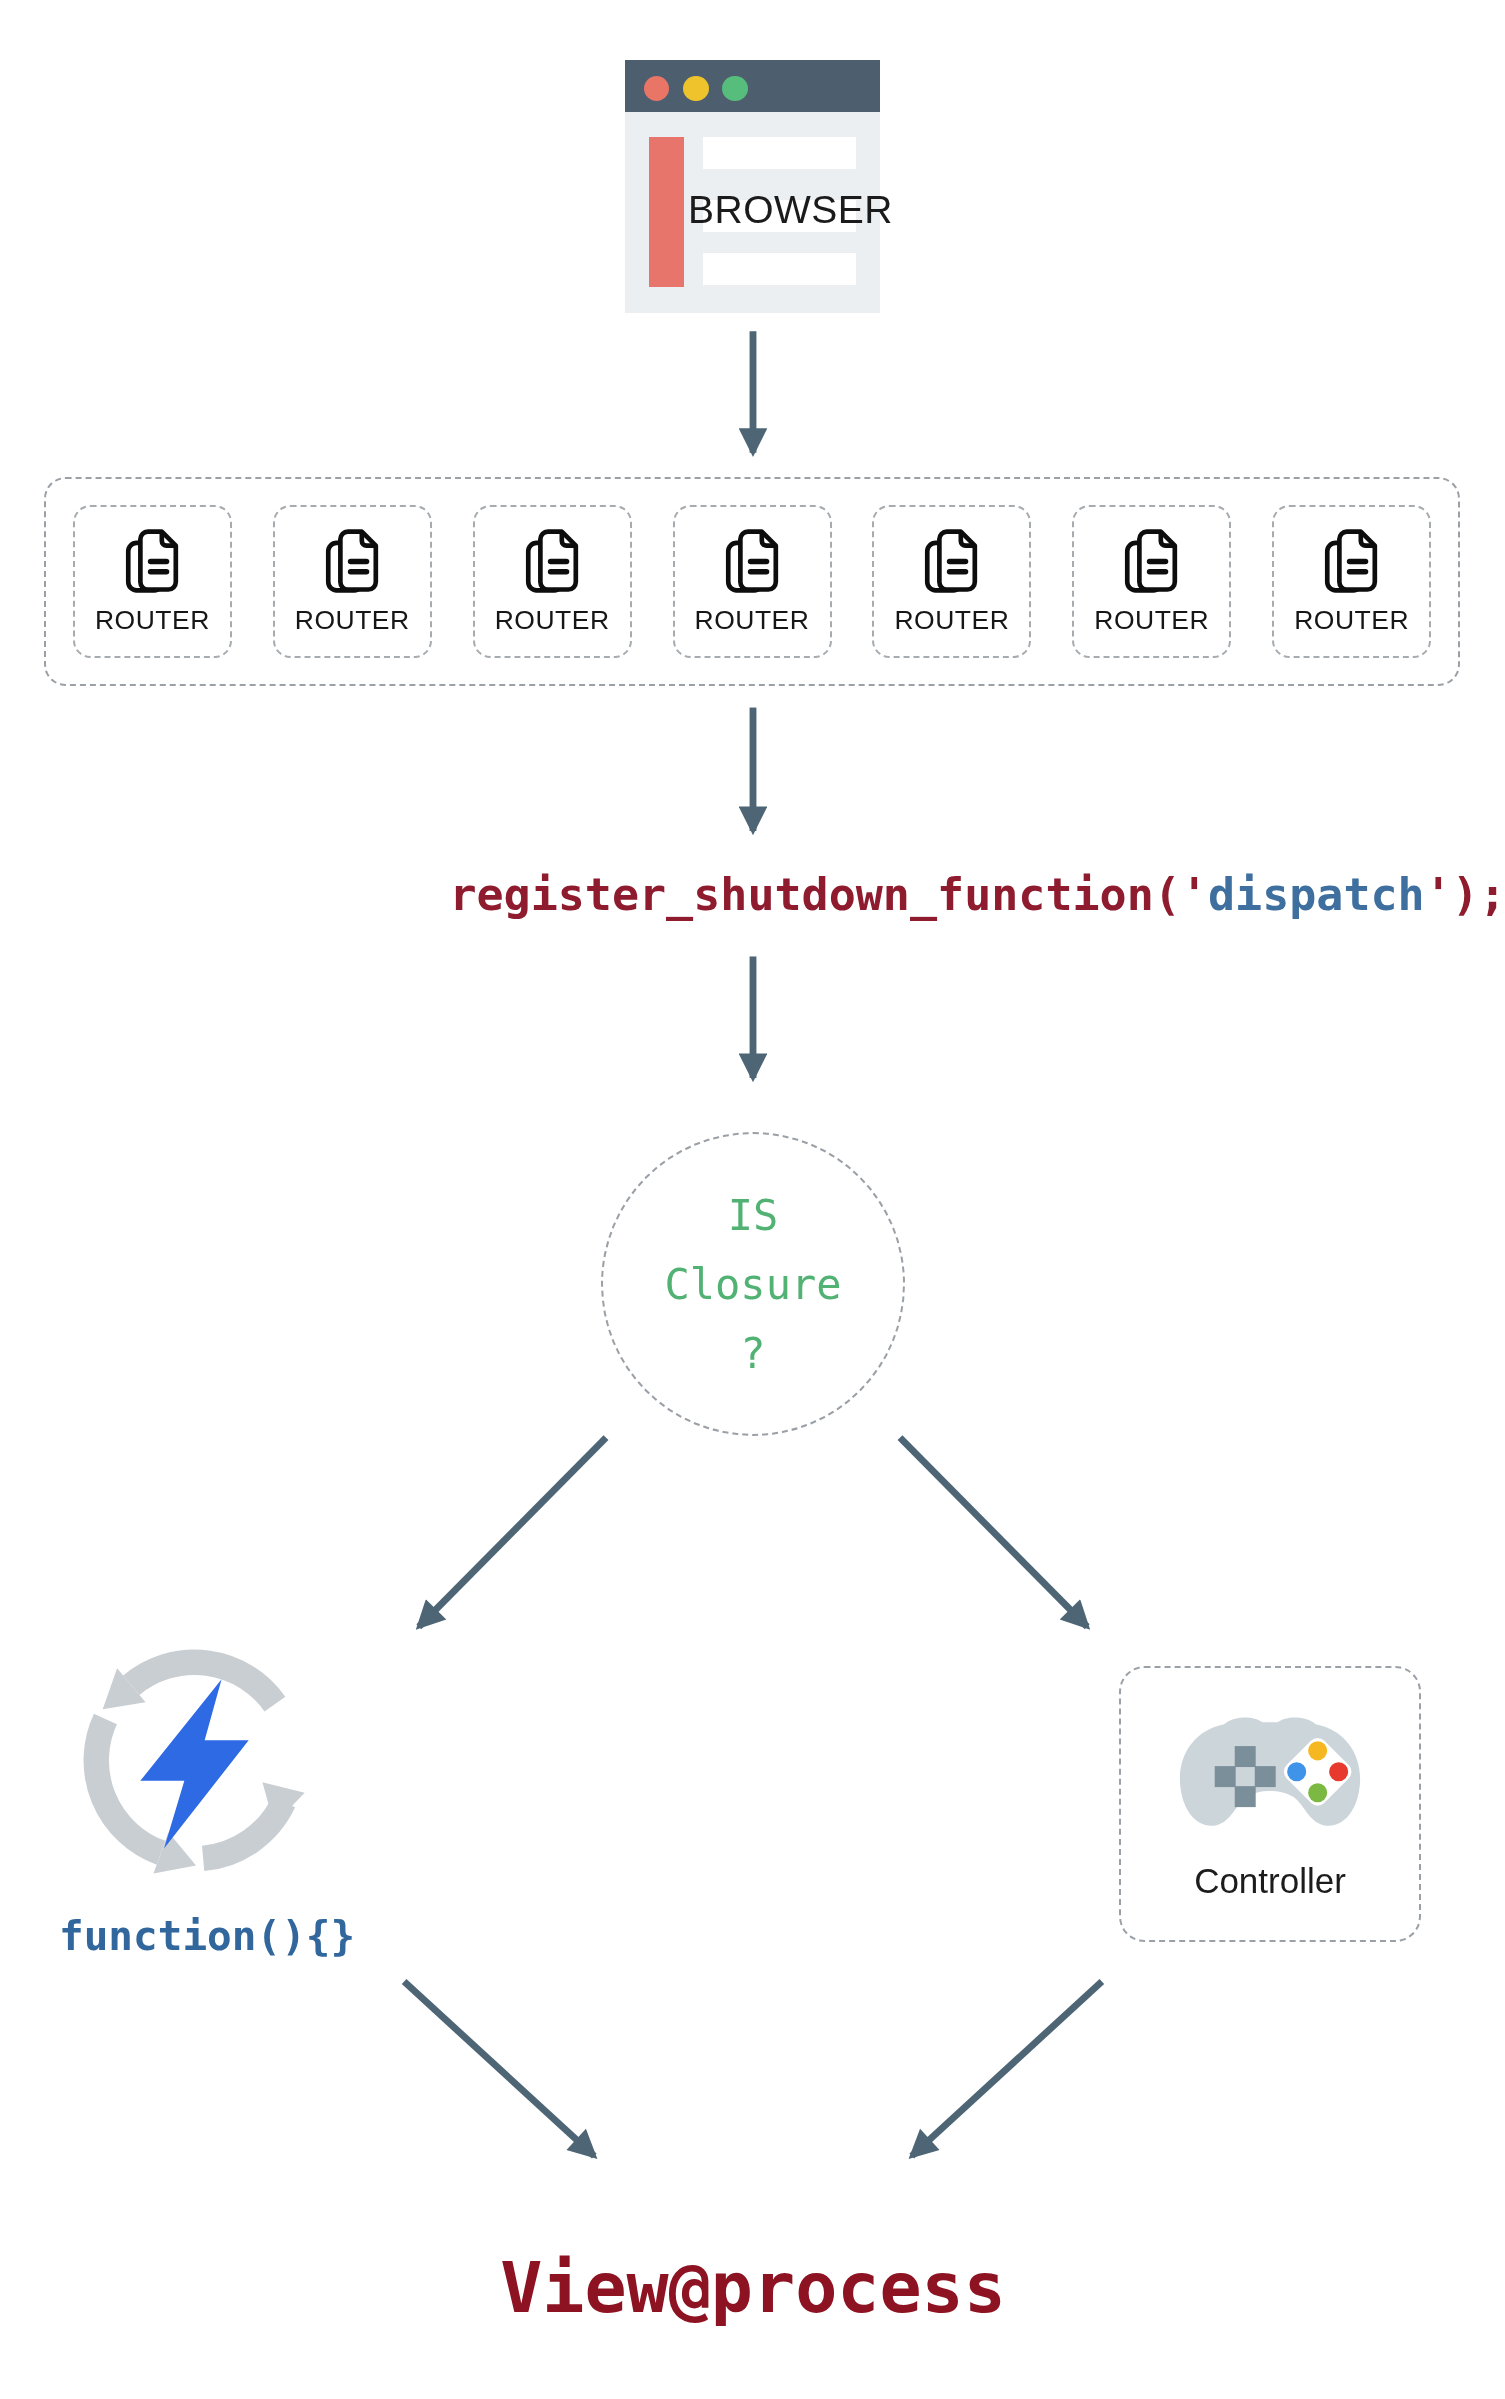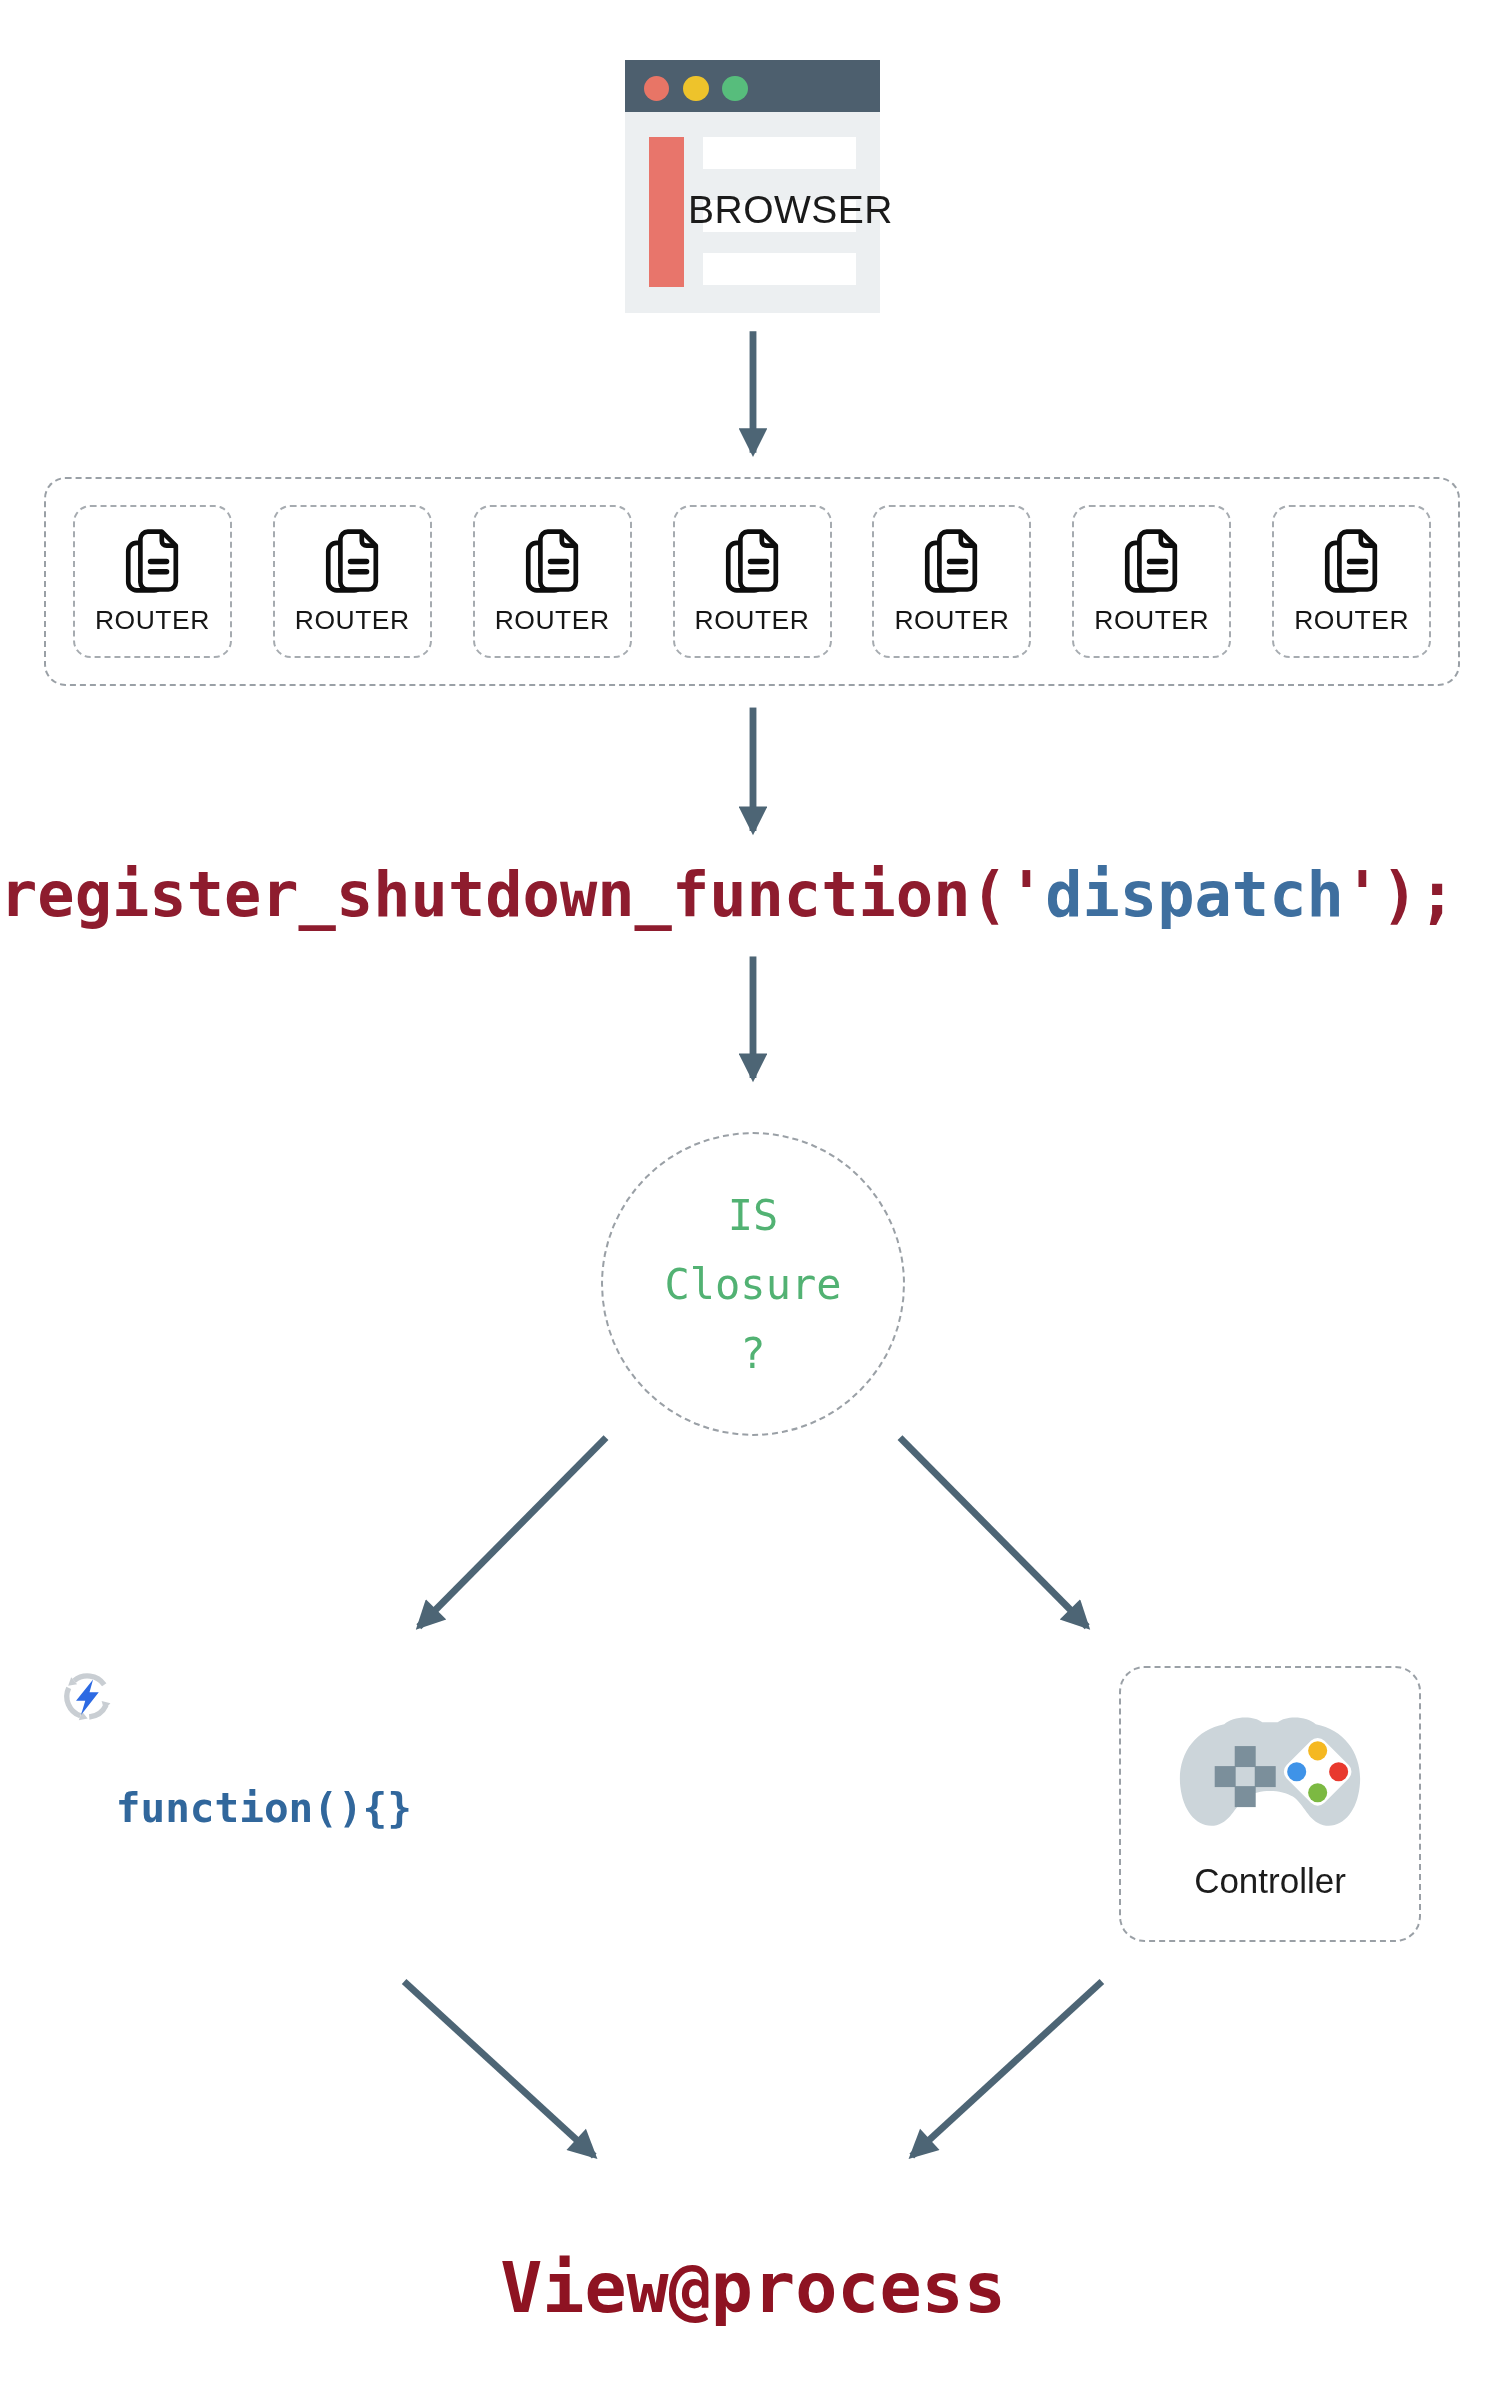--- a/index.html
+++ b/index.html
@@ -18,31 +18,31 @@
 
   
   #routers{left:44px;top:477px;width:1416px;height:209px;box-sizing:border-box;
            border:2.9px dashed #9aa0a6;border-radius:21.6px;
            display:flex;justify-content:space-evenly;align-items:center;gap:14px;}
   .router{width:159px;height:153px;box-sizing:border-box;border:2.9px dashed #a6abb0;border-radius:17.6px;
           background:#ffffff;display:flex;flex-direction:column;align-items:center;justify-content:center;gap:8.8px;}
   .router .rlabel{font-size:26.5px;color:#161616;letter-spacing:0.5px;}
 
   
-  #code-line{left:0;top:863px;width:1506px;text-align:left;
-             font-family:"DejaVu Sans Mono","Liberation Mono",monospace;font-size:62px;line-height:63px;font-weight:bold;white-space:nowrap;}
+  #code-line{left:0;top:863px;width:1506px;text-align:right;
+             font-family:"DejaVu Sans Mono","Liberation Mono",monospace;font-size:45px;line-height:63px;font-weight:bold;white-space:nowrap;}
 
   
   #decision{left:601px;top:1132px;width:304px;height:304px;box-sizing:border-box;
             border:2px dashed #9aa0a6;border-radius:50%;
             display:flex;flex-direction:column;align-items:center;justify-content:center;
             font-family:"DejaVu Sans Mono","Liberation Mono",monospace;font-size:42px;line-height:69px;}
 
   
-  #function-branch{left:59px;top:1561px;width:353px;display:flex;flex-direction:row;align-items:flex-end;}
+  #function-branch{left:59px;top:1625px;width:353px;display:flex;flex-direction:column;align-items:flex-start;}
   #function-branch .flabel{margin-top:15.7px;font-family:"DejaVu Sans Mono","Liberation Mono",monospace;
                            font-size:41px;font-weight:bold;white-space:nowrap;}
 
   
   #controller-branch{left:1119px;top:1666px;width:302px;height:276px;box-sizing:border-box;
                      border:2.9px dashed #9aa0a6;border-radius:25.5px;
                      display:flex;flex-direction:column;align-items:center;justify-content:center;}
   #controller-branch .clabel{margin-top:11.8px;font-size:35px;color:#1c1c1c;}
 
   

